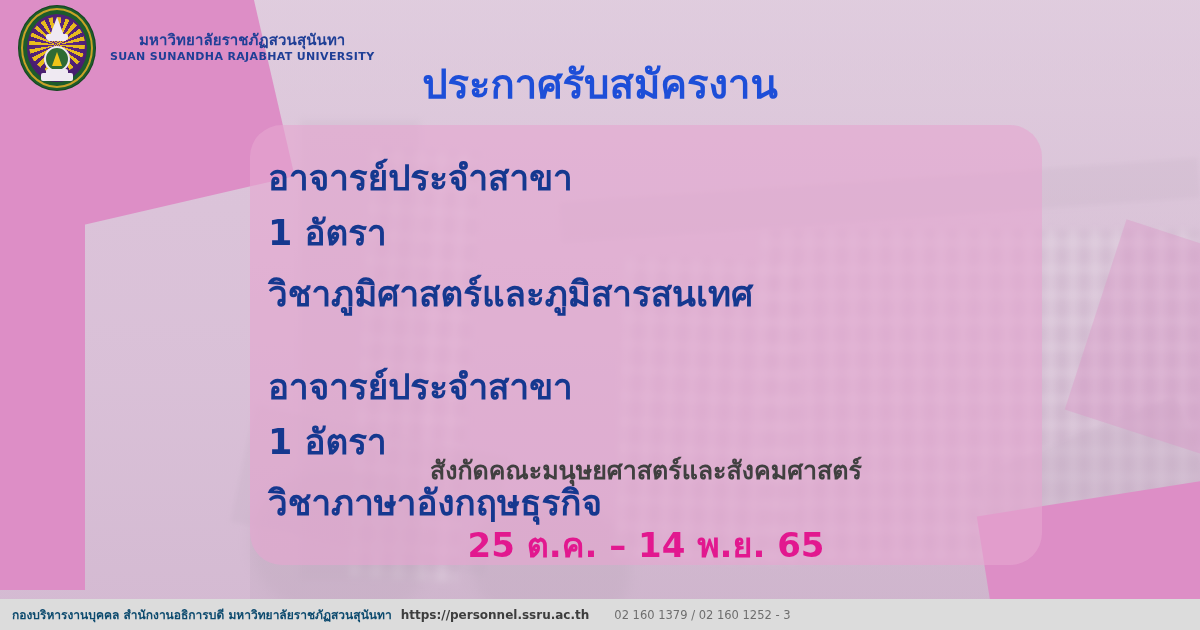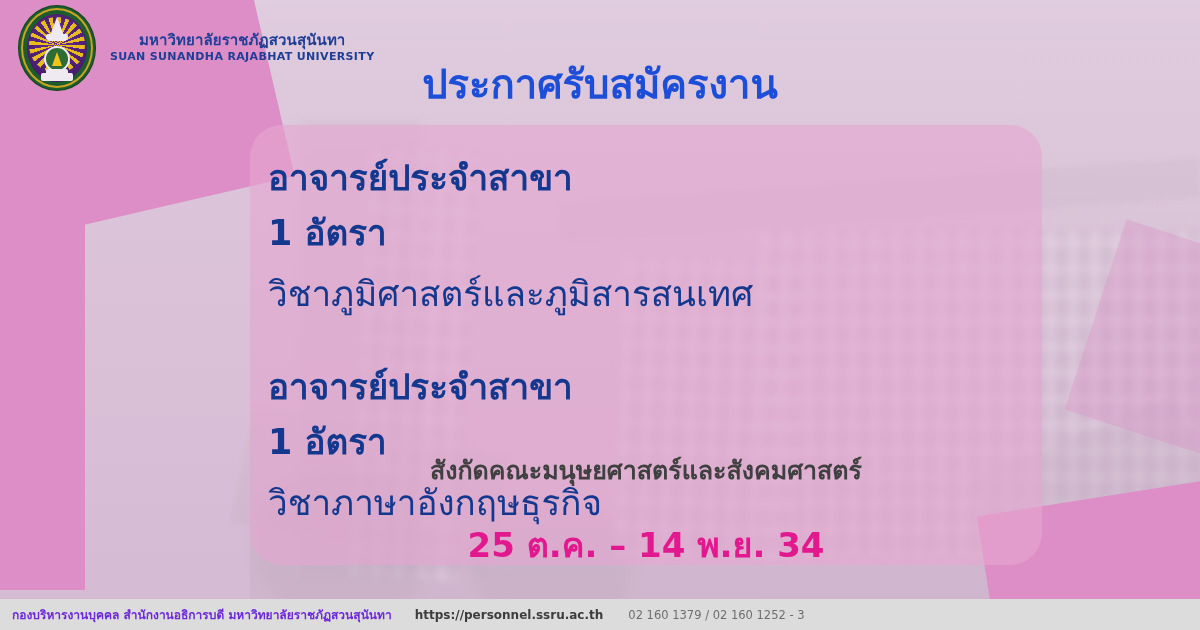--- a/index.html
+++ b/index.html
@@ -200,21 +200,21 @@
     z-index:7;
   }
   .pos-row {
     display:flex; justify-content:space-between; align-items:baseline;flex-direction:column;
   }
   .pos-title, .pos-count {
     font-size:35px; font-weight:bold; color:#15388f;
     white-space:nowrap;
   }
   .pos-sub {
-    font-size:35px; font-weight:normal; color:#15388f;
+    font-size:35px; font-weight:bold; color:#15388f;
     white-space:nowrap; margin-top:6px;
   }
   .pos-block + .pos-block { margin-top:38px; }
 
   .faculty {
     position:absolute; left:250px; top:450px;
     width:792px; text-align:center;
     font-size:25px; font-weight:bold; color:#404040;
     z-index:7;
   }
@@ -228,26 +228,26 @@
   
   .footer {
     position:absolute; left:0; bottom:0;
     width:1200px; height:31px;
     background:#dcdcdc;
     display:flex; align-items:center;
     padding-left:12px;
     z-index:8;
   }
   .footer-office {
-    font-size:12px; font-weight:bold; color:#6d28d9;
+    font-size:12px; font-weight:bold; color:#0c4a6e;
     white-space:nowrap;
   }
   .footer-url {
     font-size:12px; font-weight:bold; color:#3d3d3d;
-    margin-left:23px; white-space:nowrap;
+    margin-left:9px; white-space:nowrap;
   }
   .footer-phone {
     font-size:11.5px; color:#6e6e6e;
     margin-left:25px; white-space:nowrap;
   }
 </style>
 </head>
 <body>
 
 <div id="poster">
@@ -311,21 +311,21 @@
         <span class="pos-title">อาจารย์ประจำสาขา</span>
         <span class="pos-count">1 อัตรา</span>
       </div>
       <div class="pos-sub">วิชาภาษาอังกฤษธุรกิจ</div>
     </div>
 
   </div>
 
   <div class="faculty">สังกัดคณะมนุษยศาสตร์และสังคมศาสตร์</div>
 
-  <div class="date-range">25 ต.ค. – 14 พ.ย. 34</div>
+  <div class="date-range">25 ต.ค. – 14 พ.ย. 65</div>
 
   <div class="footer">
     <span class="footer-office">กองบริหารงานบุคคล สำนักงานอธิการบดี มหาวิทยาลัยราชภัฏสวนสุนันทา</span>
     <span class="footer-url">https://personnel.ssru.ac.th</span>
     <span class="footer-phone">02 160 1379 / 02 160 1252 - 3</span>
   </div>
 
 </div>
 
 </body></html>

